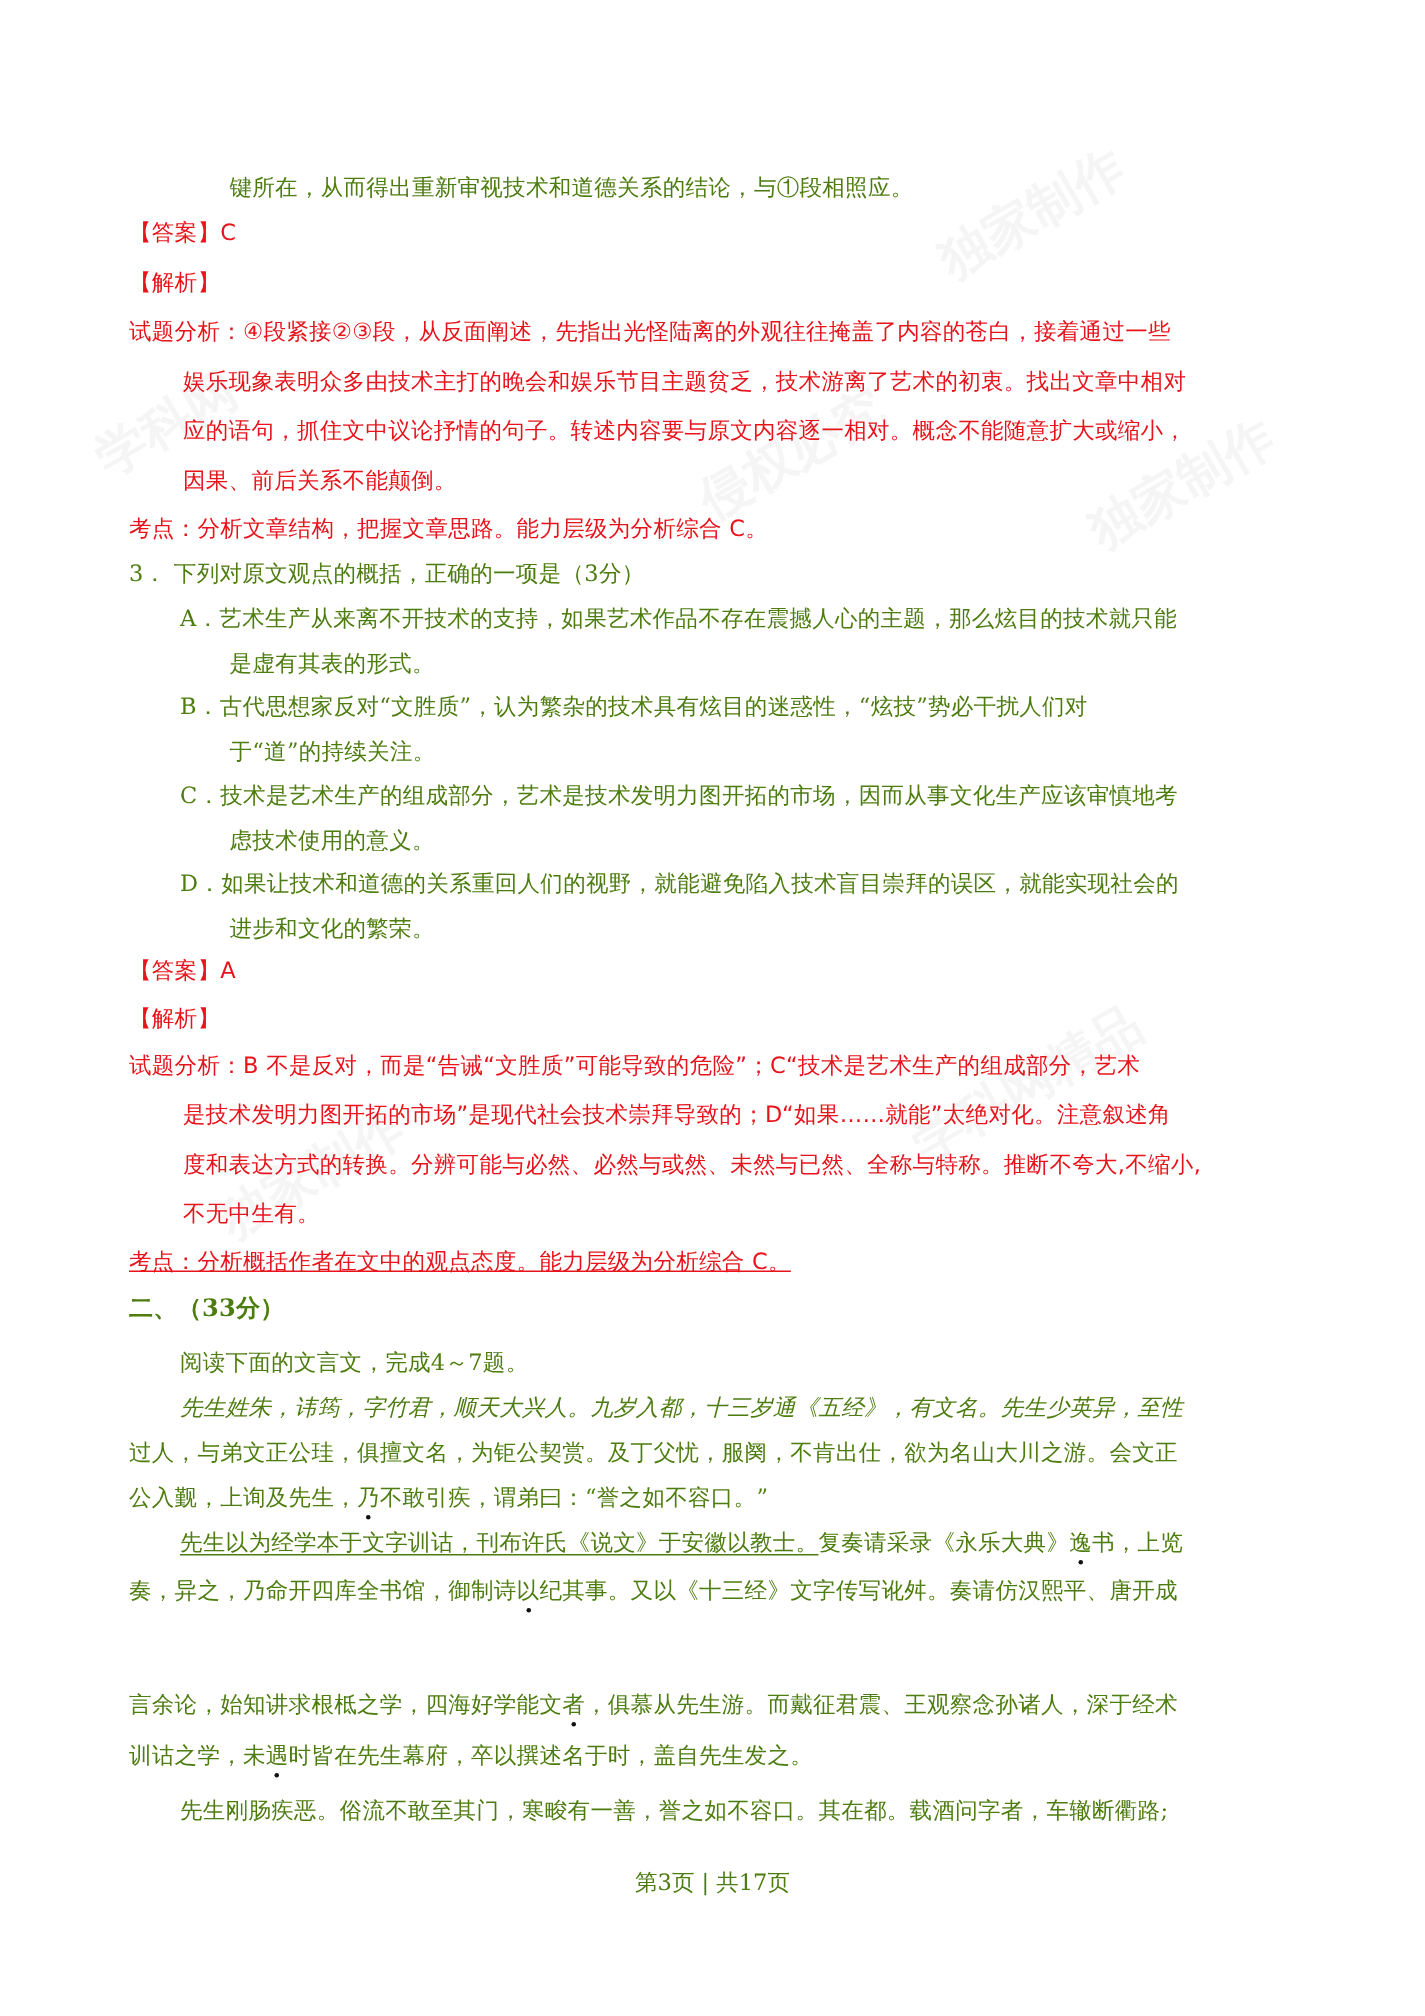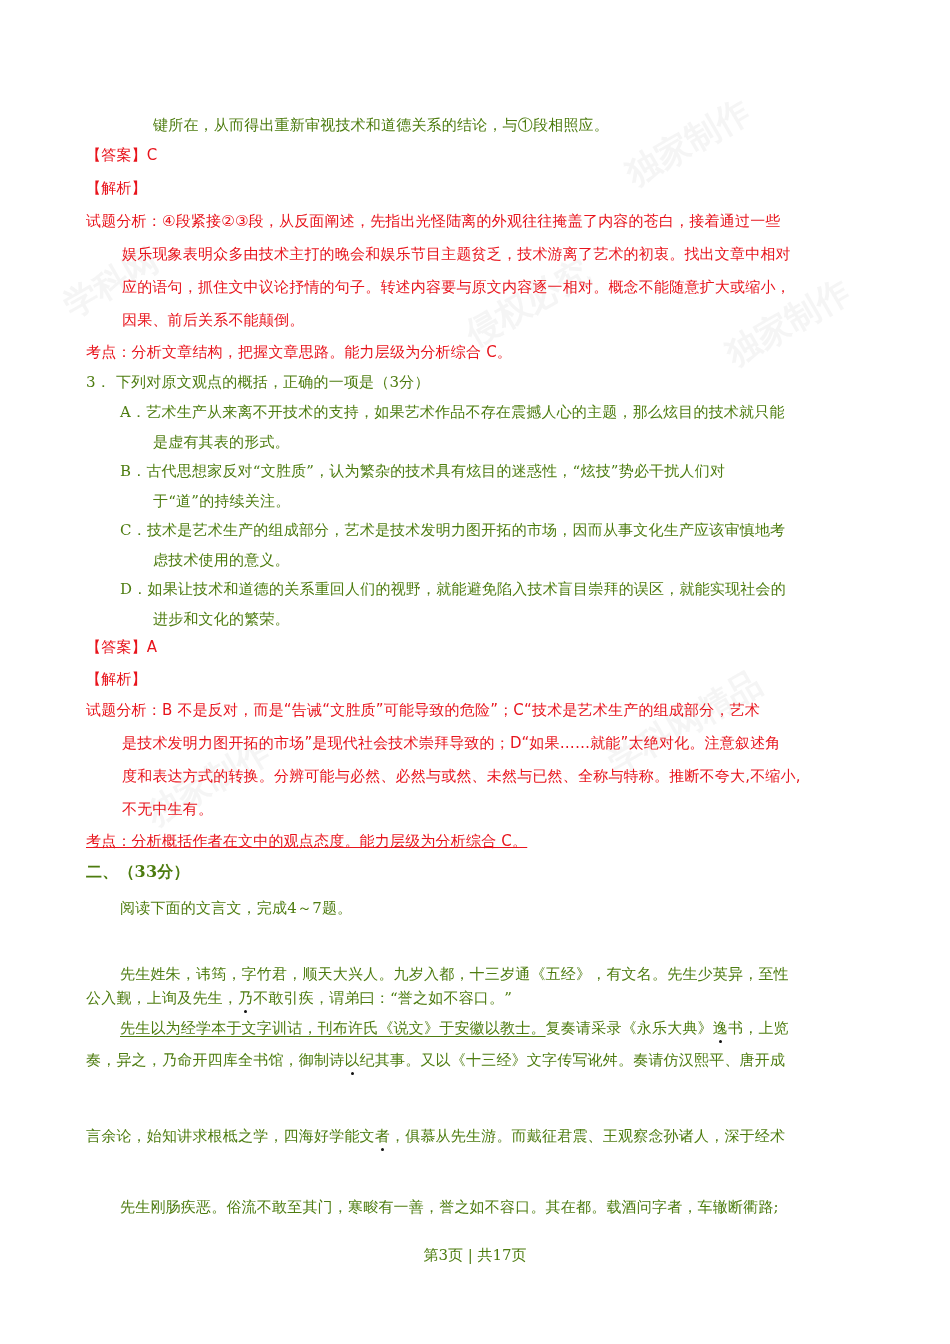--- a/index.html
+++ b/index.html
@@ -57,31 +57,35 @@
   <div class="line tag" style="left:86px;top:669px;">【解析】</div>
   <div class="line red" style="left:86px;top:700px;">试题分析：B 不是反对，而是“告诫“文胜质”可能导致的危险”；C“技术是艺术生产的组成部分，艺术</div>
   <div class="line red" style="left:122px;top:733px;">是技术发明力图开拓的市场”是现代社会技术崇拜导致的；D“如果……就能”太绝对化。注意叙述角</div>
   <div class="line red" style="left:122px;top:766px;">度和表达方式的转换。分辨可能与必然、必然与或然、未然与已然、全称与特称。推断不夸大,不缩小,</div>
   <div class="line red" style="left:122px;top:799px;">不无中生有。</div>
   <div class="line red" style="left:86px;top:831px;text-decoration:underline;">考点：分析概括作者在文中的观点态度。能力层级为分析综合 C。</div>
 
   <div class="line black section" style="left:86px;top:862px;">二、（33分）</div>
   <div class="line black" style="left:120px;top:898px;">阅读下面的文言文，完成4～7题。</div>
 
-  <div class="line black" style="left:120px;top:964px;">先生姓朱，讳筠，字竹君，顺天大兴人。九岁入都，十三岁通《五经》，有文名。先生少英异，至性</div>
+  <div class="line black" style="left:120px;top:928px;font-style:italic;">先生姓朱，讳筠，字竹君，顺天大兴人。九岁入都，十三岁通《五经》，有文名。先生少英异，至性</div>
+  <div class="line black" style="left:86px;top:958px;">过人，与弟文正公珪，俱擅文名，为钜公契赏。及丁父忧，服阕，不肯出仕，欲为名山大川之游。会文正</div>
   <div class="line black" style="left:86px;top:988px;">
     <span>公入觐，上询及先生，</span><span class="dot">乃</span><span>不敢引疾，谓弟曰：“誉之如不容口。”</span>
   </div>
 
   <div class="line black" style="left:120px;top:1018px;">
     <span class="ul">先生以为经学本于文字训诂，刊布许氏《说文》于安徽以教士。</span><span>复奏请采录《永乐大典》</span><span class="dot">逸</span><span>书，上览</span>
   </div>
   <div class="line black" style="left:86px;top:1050px;">
     <span>奏，异之，乃命开四库全书馆，御制诗</span><span class="dot">以</span><span>纪其事。又以《十三经》文字传写讹舛。奏请仿汉熙平、唐开成</span>
   </div>
   <div class="line black" style="left:86px;top:1126px;">
     <span>言余论，始知讲求根柢之学，四海好学能文</span><span class="dot">者</span><span>，俱慕从先生游。而戴征君震、王观察念孙诸人，深于经术</span>
   </div>
+  <div class="line black" style="left:86px;top:1160px;">
+    <span>训诂之学，未</span><span class="dot">遇</span><span>时皆在先生幕府，卒以撰述名于时，盖自先生发之。</span>
+  </div>
 
   <div class="line black" style="left:120px;top:1197px;">先生刚肠疾恶。俗流不敢至其门，寒畯有一善，誉之如不容口。其在都。载酒问字者，车辙断衢路;</div>
 
   <div class="footer black">第3页 | 共17页</div>
 </div>
 
 </body></html>

